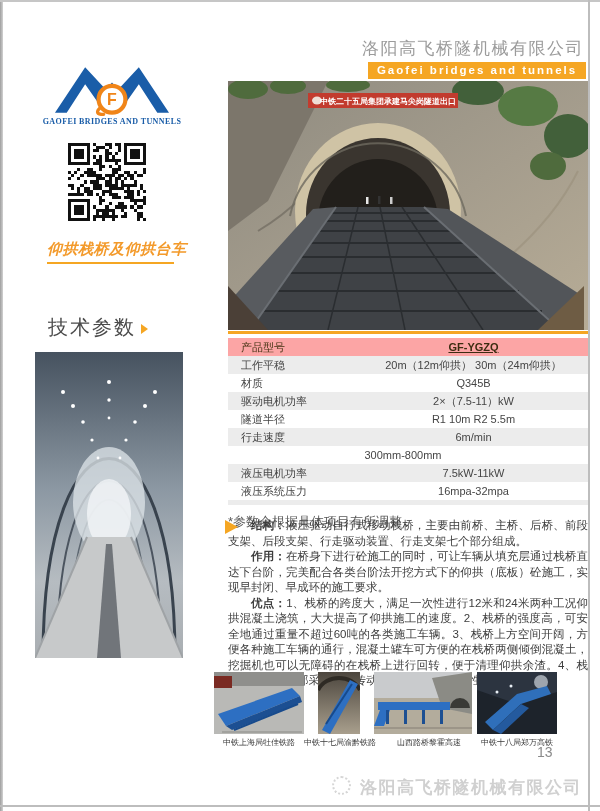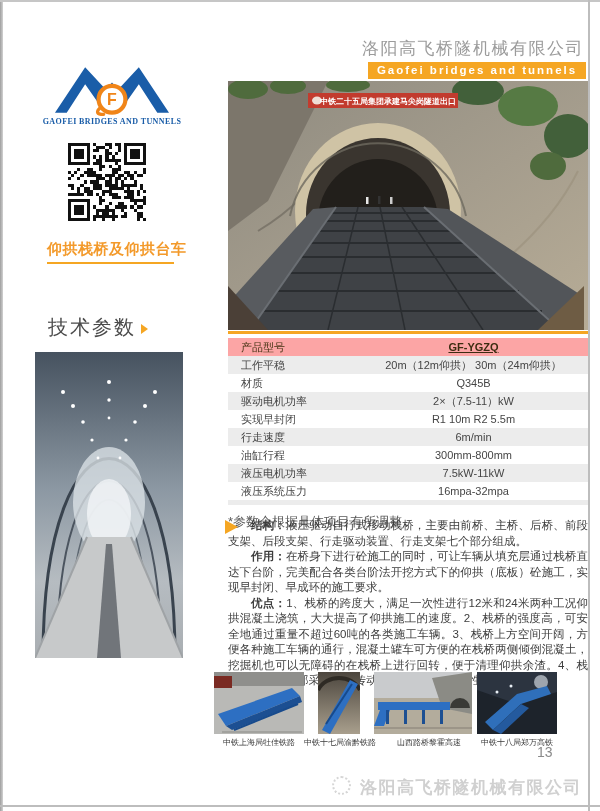--- a/index.html
+++ b/index.html
@@ -14,21 +14,21 @@
   
   .company-name{position:absolute;right:16px;top:37px;font-size:17px;color:#9b9b9b;letter-spacing:1.5px;white-space:nowrap;}
   .header-banner{position:absolute;left:368px;top:62px;width:218px;height:17px;background:#F5A623;
                  color:#fff;font-weight:bold;font-size:11.5px;letter-spacing:2px;text-align:center;line-height:17px;white-space:nowrap;}
 
   
   .logo{position:absolute;left:52px;top:64px;width:120px;height:52px;}
   .logo-caption{position:absolute;left:22px;top:117px;width:180px;text-align:center;font-size:8px;font-weight:bold;
                 color:#1A5DA8;font-family:"Liberation Serif","DejaVu Serif",serif;letter-spacing:.4px;}
   .qr{position:absolute;left:68px;top:143px;width:78px;height:78px;background:#fff;}
-  .product-title{position:absolute;left:47px;top:240px;font-size:15px;font-weight:bold;color:#F39A2B;letter-spacing:.5px;white-space:nowrap;}
+  .product-title{position:absolute;left:47px;top:240px;font-size:15px;font-weight:bold;color:#F39A2B;letter-spacing:.5px;white-space:nowrap;font-style:italic;}
   .title-underline{position:absolute;left:47px;top:262px;width:127px;height:2px;background:#F5A623;}
   .section-label{position:absolute;left:48px;top:314px;font-size:20px;color:#4a4a4a;letter-spacing:2px;white-space:nowrap;}
   .section-arrow{display:inline-block;width:0;height:0;border-left:7px solid #F5A623;border-top:5px solid transparent;border-bottom:5px solid transparent;margin-left:5px;}
   .left-photo{position:absolute;left:35px;top:352px;width:148px;height:306px;overflow:hidden;}
 
   
   .main-photo{position:absolute;left:228px;top:81px;width:384px;height:249px;overflow:hidden;}
 
   
   .spec-table{position:absolute;left:228px;top:331px;width:360px;}
@@ -522,29 +522,28 @@
     </div>
     <div class="t-row">
       <div class="t-label">材质</div>
       <div class="t-value">Q345B</div>
     </div>
     <div class="t-row t-alt">
       <div class="t-label">驱动电机功率</div>
       <div class="t-value">2×（7.5-11）kW</div>
     </div>
     <div class="t-row">
-      <div class="t-label">实现早封闭</div>
+      <div class="t-label">隧道半径</div>
       <div class="t-value">R1 10m R2 5.5m</div>
     </div>
     <div class="t-row t-alt">
       <div class="t-label">行走速度</div>
       <div class="t-value">6m/min</div>
     </div>
     <div class="t-row">
-      <div class="t-label">油缸行程</div>
       <div class="t-value">300mm-800mm</div>
     </div>
     <div class="t-row t-alt">
       <div class="t-label">液压电机功率</div>
       <div class="t-value">7.5kW-11kW</div>
     </div>
     <div class="t-row">
       <div class="t-label">液压系统压力</div>
       <div class="t-value">16mpa-32mpa</div>
     </div>

